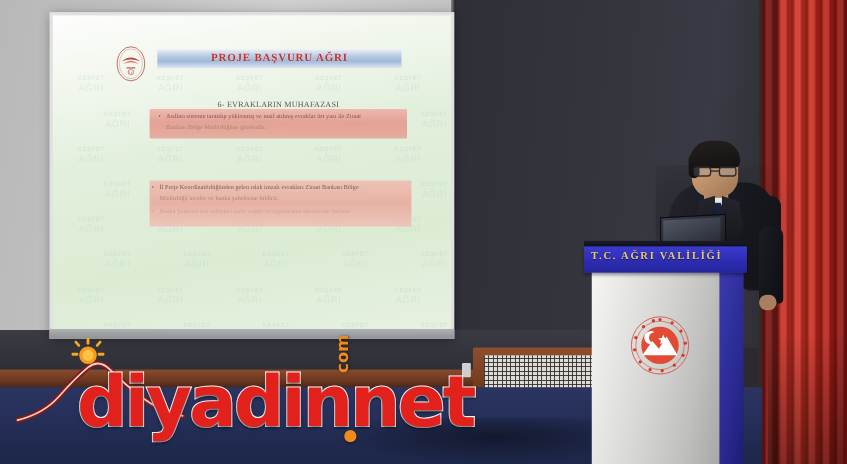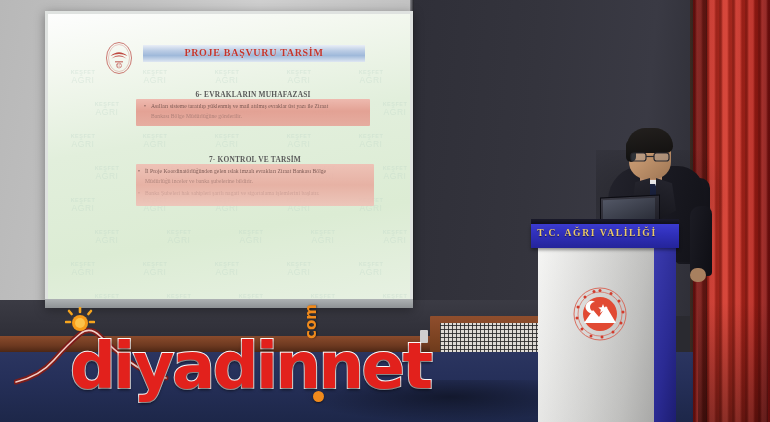--- a/index.html
+++ b/index.html
@@ -70,21 +70,21 @@
     background:linear-gradient(180deg,#e9eef6 0%,#b9cbe4 35%,#9fb9da 62%,#dfe7f2 100%);}
   .title-text{position:absolute;left:95px;top:33px;width:222px;text-align:center;
     font-family:"Liberation Serif",serif;font-weight:700;font-size:10px;
     letter-spacing:.7px;color:#c2342c;text-shadow:0 0 1px rgba(255,255,255,.6);}
 
   
   .logo-left{position:absolute;left:56px;top:27px;width:30px;height:34px;}
 
   
   .blk{position:absolute;}
-  .blk-head{font-family:"Liberation Serif",serif;font-weight:700;font-size:7.4px;
+  .blk-head{font-family:"Liberation Serif",serif;font-weight:400;font-size:7.4px;
     color:#5a5a5a;text-align:center;letter-spacing:.2px;}
   .band{position:absolute;border-radius:1px;}
   .band1{left:88px;top:85px;width:234px;height:27px;
     background:linear-gradient(180deg,#efb5ab 0%,#e39b8e 45%,#e6a79b 100%);opacity:.92;}
   .band2{left:88px;top:150px;width:238px;height:42px;
     background:linear-gradient(180deg,#f0bbb1 0%,#e8a89c 50%,#efc0b6 100%);opacity:.86;}
   .bullet-line{position:absolute;font-family:"Liberation Serif",serif;font-size:5.6px;
     color:#7d5a54;line-height:1.55;letter-spacing:.05px;}
   .bullet-line.dim{color:#9b736c;opacity:.72;}
   .bullet-line.dimmer{color:#b58a83;opacity:.5;}
@@ -356,31 +356,30 @@
           <path d="M13 30 Q30 15 47 30 Q30 22 13 30Z"></path>
           <path d="M15 35 Q30 22 45 35 Q30 27 15 35Z" opacity=".8"></path>
         </g>
         <path d="M22 40 h16 v3 h-16z" fill="#c05a52" opacity=".7"></path>
         <circle cx="30" cy="49" r="5" fill="none" stroke="#b9423c" stroke-width="1"></circle>
         <text x="30" y="52" font-size="6" fill="#b9423c" text-anchor="middle" font-family="Liberation Serif, serif">T.C.</text>
       </svg>
     </div>
 
     <div class="title-bar"></div>
-    <div class="title-text">PROJE BAŞVURU TARSİM</div>
+    <div class="title-text">PROJE BAŞVURU AĞRI</div>
 
     <div class="band band1"></div>
     <div class="blk blk-head" style="left:88px;top:76px;width:234px;">6- EVRAKLARIN MUHAFAZASI</div>
     <div class="bullet-line" style="left:96px;top:88px;width:222px;">
       <span style="display:inline-block;width:7px;">•</span><span>Asılları sisteme taratılıp yüklenmiş ve mail atılmış evraklar üst yazı ile Ziraat</span>
     </div>
     <div class="bullet-line dim" style="left:103px;top:98px;width:215px;">Bankası Bölge Müdürlüğüne gönderilir.</div>
 
     <div class="band band2"></div>
-    <div class="blk blk-head" style="left:88px;top:141px;width:238px;">7- KONTROL VE TARSİM</div>
     <div class="bullet-line" style="left:90px;top:153px;width:232px;">
       <span style="display:inline-block;width:7px;">•</span><span>İl Proje Koordinatörlüğünden gelen ıslak imzalı evrakları Ziraat Bankası Bölge</span>
     </div>
     <div class="bullet-line dim" style="left:97px;top:163px;width:225px;">Müdürlüğü inceler ve  banka şubelerine bildirir.</div>
     <div class="bullet-line dimmer" style="left:90px;top:175px;width:232px;">
       <span style="display:inline-block;width:7px;">•</span><span>Banka Şubeleri hak sahipleri şartlı nagati ve sigortalama işlemlerini başlatır.</span>
     </div>
   </div>
 
   <div class="spk spk-shadow"></div>

